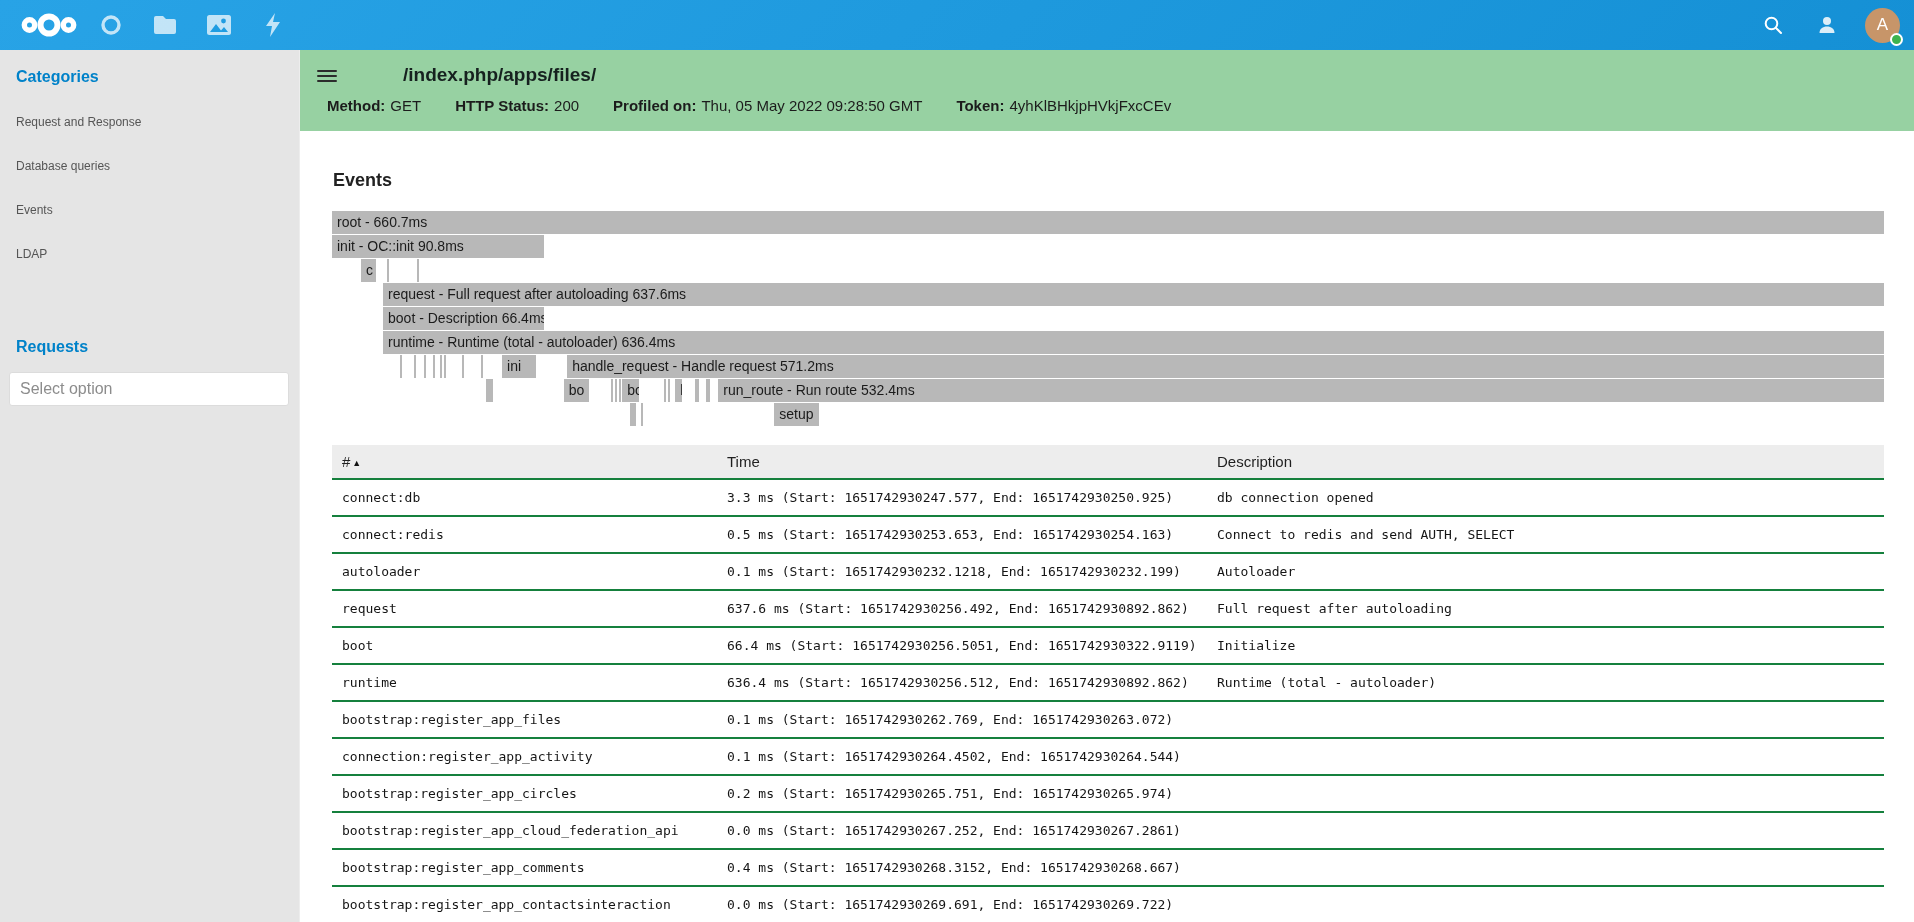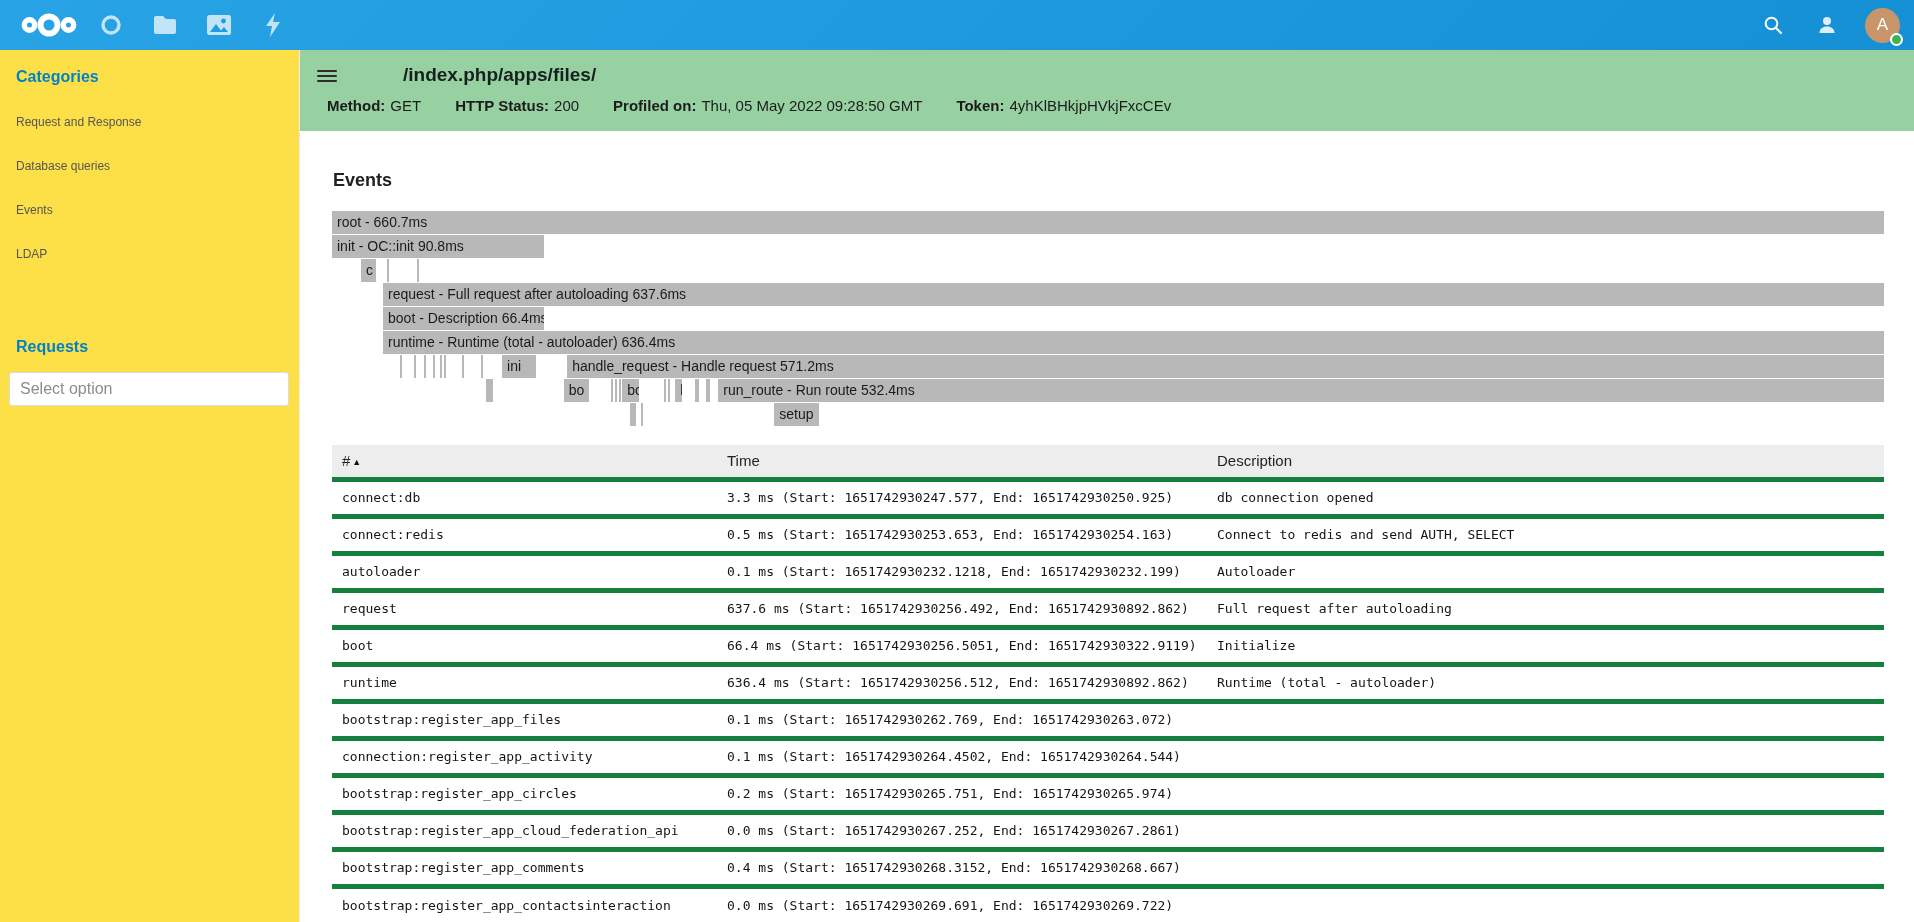--- a/index.html
+++ b/index.html
@@ -30,21 +30,21 @@
     position:relative;width:35px;height:35px;border-radius:50%;
     background:var(--avatar-tan);display:flex;align-items:center;justify-content:center;
     color:#fff;font-size:17px;cursor:pointer;margin-left:4px;
   }
   .avatar .status{
     position:absolute;right:-3px;bottom:-3px;width:13px;height:13px;border-radius:50%;
     background:var(--status-green);border:2px solid #fff;
   }
   
   .layout{display:flex;height:872px;}
-  .sidebar{width:300px;min-width:300px;background:#fde047;border-right:1px solid #ededed;padding-top:2px;}
+  .sidebar{width:300px;min-width:300px;background:#e5e5e5;border-right:1px solid #ededed;padding-top:2px;}
   .sb-heading{color:var(--accent-blue);font-weight:bold;font-size:16px;padding:16px 0 0 16px;}
   .sb-list{list-style:none;margin:14px 0 0 0;padding:0;}
   .sb-list li{height:44px;display:flex;align-items:center;padding-left:16px;font-size:12px;color:#555;cursor:pointer;}
   .sb-requests{margin-top:46px;}
   .sb-select{
     margin:16px 10px 0 9px;height:34px;border:1px solid #dcdcdc;border-radius:3px;
     display:flex;align-items:center;padding-left:10px;font-size:16px;color:#8c8c8c;cursor:pointer;background:#fff;
   }
   
   .main{flex:1;min-width:0;}
@@ -68,21 +68,21 @@
   .wf-bar span{font-size:14px;line-height:23px;color:#1b1b1b;margin-left:5px;}
   
   table.events{width:1552px;border-collapse:collapse;margin-top:18px;table-layout:fixed;}
   table.events col.c1{width:385px;} table.events col.c2{width:490px;}
   table.events th{
     background:#ededed;font-size:15px;font-weight:normal;color:#1f1f1f;text-align:left;
     height:34px;padding:0 0 0 10px;cursor:pointer;
   }
   table.events td{
     font-family:"DejaVu Sans Mono","Liberation Mono",monospace;font-size:13px;color:#151515;
-    height:37px;padding:0 0 0 10px;border-top:5px solid #15803d;white-space:nowrap;overflow:hidden;
+    height:37px;padding:0 0 0 10px;border-top:2px solid #15803d;white-space:nowrap;overflow:hidden;
   }
   table.events tbody tr:last-child td{border-bottom:1px solid #e0e0e0;}
   .sort-arrow{font-size:9px;vertical-align:1px;margin-left:2px;color:#111;}
 </style>
 </head>
 <body>
 
 <div class="topbar">
   <div class="topbar-left">
     <div class="app-btn logo">

